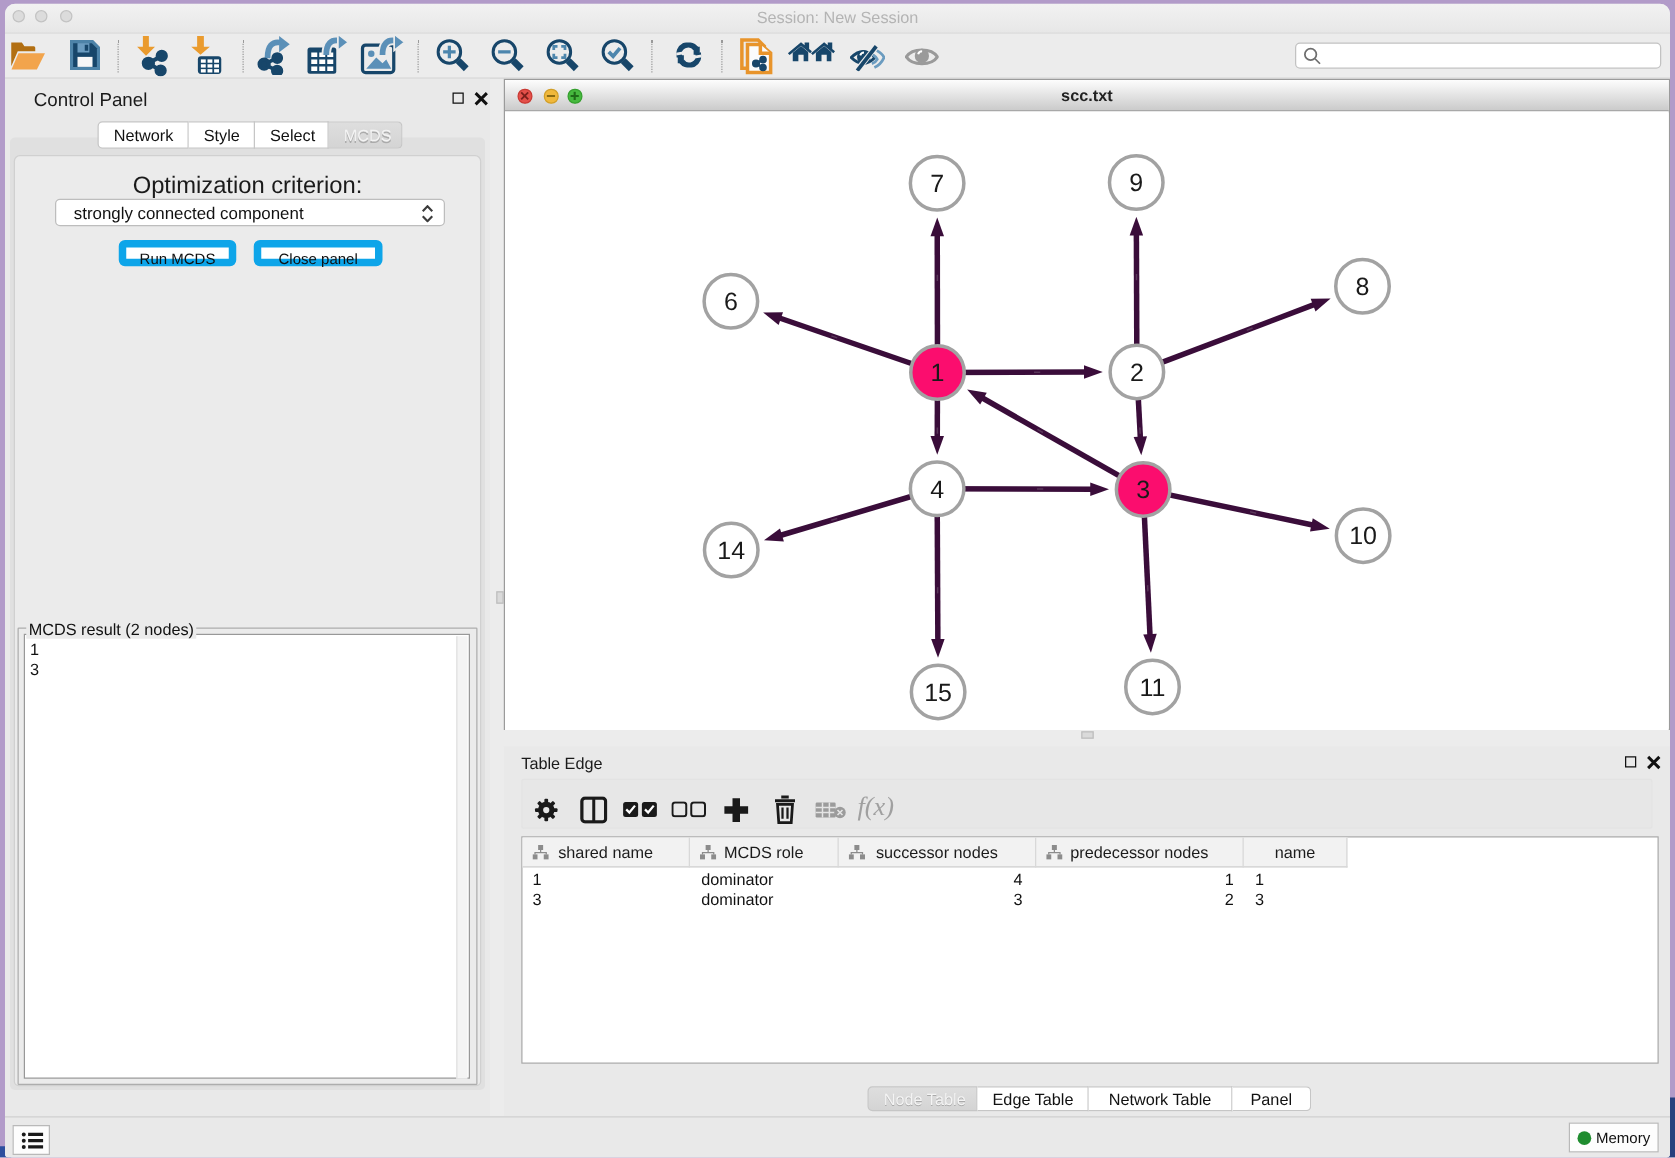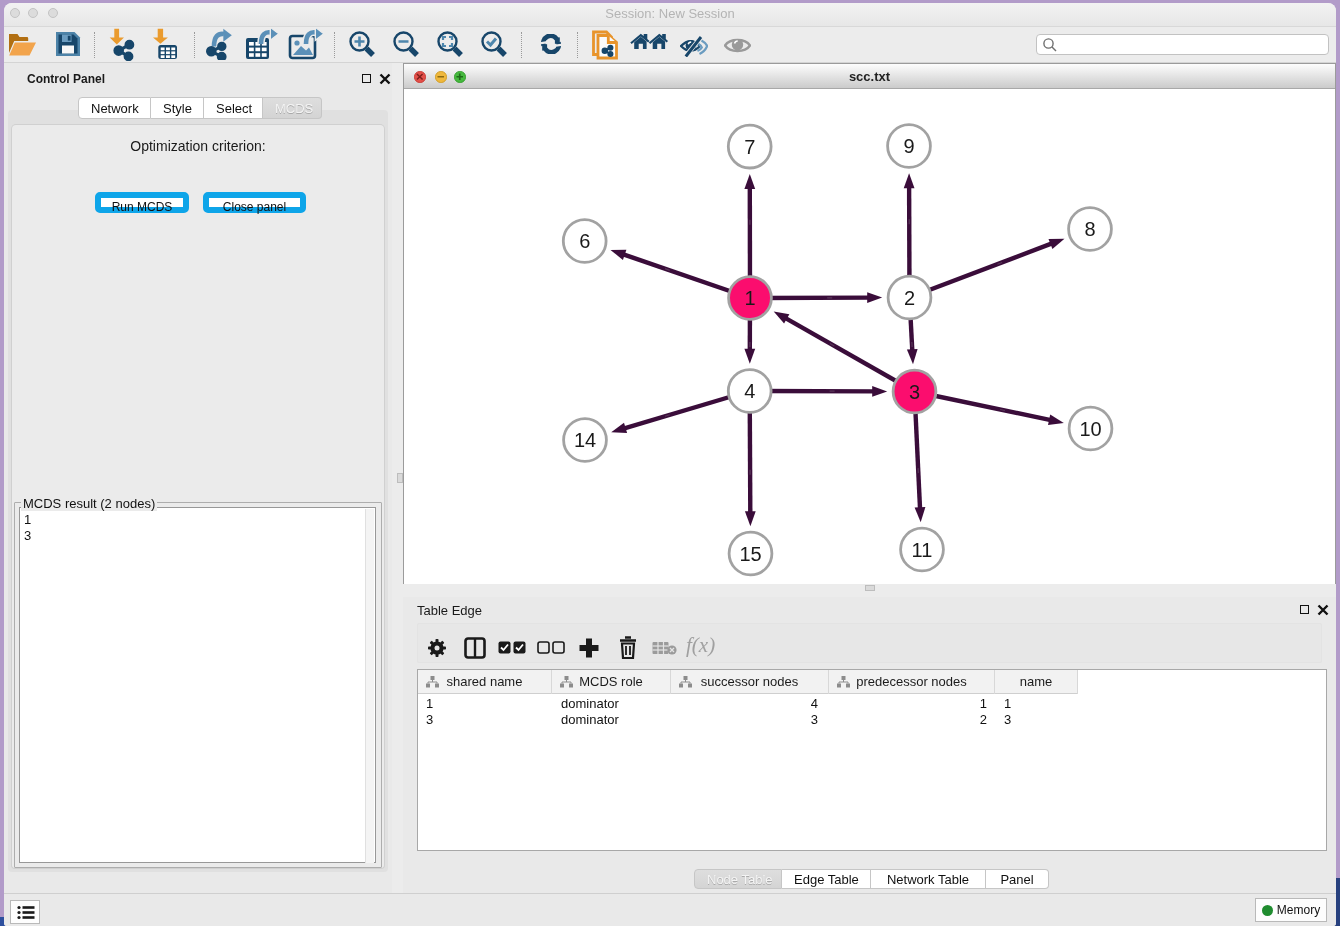--- a/index.html
+++ b/index.html
@@ -19,34 +19,34 @@
   
   #toolbar { position:absolute; left:0; top:24px; width:100%; height:36px;
              background:#ececec; border-bottom:1px solid #d4d4d4; }
   .sep { position:absolute; top:5px; height:26px; width:0;
          border-left:1px dotted #9a9a9a; }
   .ticon { position:absolute; top:3px; }
   #searchbox { position:absolute; left:1032px; top:7px; width:293px; height:21px;
                background:#fff; border:1px solid #c2c2c2; border-radius:4px; }
   
   #cp { position:absolute; left:0; top:60px; width:388px; height:830px; background:#e9e9e9; }
-  #cp-head { position:absolute; left:23px; top:9px; font-size:12px; color:#1a1a1a;font-weight:bold; }
+  #cp-head { position:absolute; left:23px; top:9px; font-size:15px; color:#1a1a1a; }
   .float-ic { position:absolute; width:9px; height:9px; border:1.5px solid #111; background:transparent; }
   #cp-tabs { position:absolute; left:74px; top:34px; height:22px; z-index:3; white-space:nowrap; }
   .tab { position:relative; display:inline-block; vertical-align:top; height:22px; line-height:21px; padding:0 12px; text-align:center; 
          background:#fff; border:1px solid #c6c6c6; border-left:none; font-size:13px; color:#111; }
   .tab.first { border-left:1px solid #c6c6c6; border-radius:4px 0 0 4px; }
   .tab.sel { background:linear-gradient(#dedede,#d4d4d4); color:#f4f4f4;
              text-shadow:0 1px 0 #aaa; border-radius:0 4px 4px 0; }
   #cp-pane { position:absolute; left:4px; top:47px; width:380px; height:762px;
              background:#e0e0e0; border-radius:4px; }
   #cp-inner { position:absolute; left:4px; top:15px; width:372px; height:743px;
               background:#ebebeb; border-radius:4px 4px 3px 3px; box-shadow:0 0 0 1px #d0d0d0; }
   #opt-label { position:absolute; left:0; top:13px; width:100%; text-align:center;
-               font-size:14px; color:#1a1a1a; }
+               font-size:19px; color:#1a1a1a; }
   #dropdown { position:absolute; left:32px; top:34px; width:312px; height:22px; background:#fff;
               border:1px solid #bdbdbd; border-radius:4px; font-size:13.5px; color:#111;
               line-height:21px; padding-left:14px; }
   .btn { position:absolute; top:67px; height:21px; background:#fff; border:6px solid #0ea5e9;
          border-radius:5px; font-size:12px; color:#111; text-align:center; line-height:19px; }
   #mcds-box { position:absolute; left:2px; top:371px; width:368px; height:372px;padding-left:26px; }
   #mcds-border { position:absolute; left:0; top:6px; width:100%; height:366px;
                  border:1px solid #adadad; border-radius:1px; }
   #mcds-title { position:absolute; left:7px; top:0; z-index:2; background:#ebebeb; padding:0 2px;
                 font-size:13px; color:#111; }
@@ -286,20 +286,25 @@
   <div class="float-ic" style="left:358px;top:11px;"></div>
   <svg style="position:absolute;left:375px;top:10px" width="12" height="12" viewBox="0 0 12 12">
     <path d="M1.5 1.5 L10.5 10.5 M10.5 1.5 L1.5 10.5" stroke="#111" stroke-width="2.4"></path>
   </svg>
   <div id="cp-tabs">
     <div class="tab first" style="width:73px;">Network</div><div class="tab" style="width:53px;">Style</div><div class="tab" style="width:59px;">Select</div><div class="tab sel" style="width:59px;">MCDS</div>
   </div>
   <div id="cp-pane">
     <div id="cp-inner">
       <div id="opt-label">Optimization criterion:</div>
+      <div id="dropdown">strongly connected component
+        <svg width="10" height="14" viewBox="0 0 10 14" style="position:absolute;right:8px;top:4px">
+          <path d="M1.2 5 L5 1 L8.8 5 M1.2 9 L5 13 L8.8 9" fill="none" stroke="#3c3c3c" stroke-width="1.7"></path>
+        </svg>
+      </div>
       <div class="btn" style="left:83px;width:94px;">Run MCDS</div>
       <div class="btn" style="left:191px;width:103px;">Close panel</div>
       <div id="mcds-box">
         <div id="mcds-border"></div>
         <div id="mcds-title">MCDS result (2 nodes)</div>
         <div id="mcds-white">
           <div style="position:absolute;left:4px;top:4px;font-size:13px;color:#111;line-height:16.2px;">1<br>3</div>
           <div id="mcds-scroll"></div>
         </div>
       </div>

